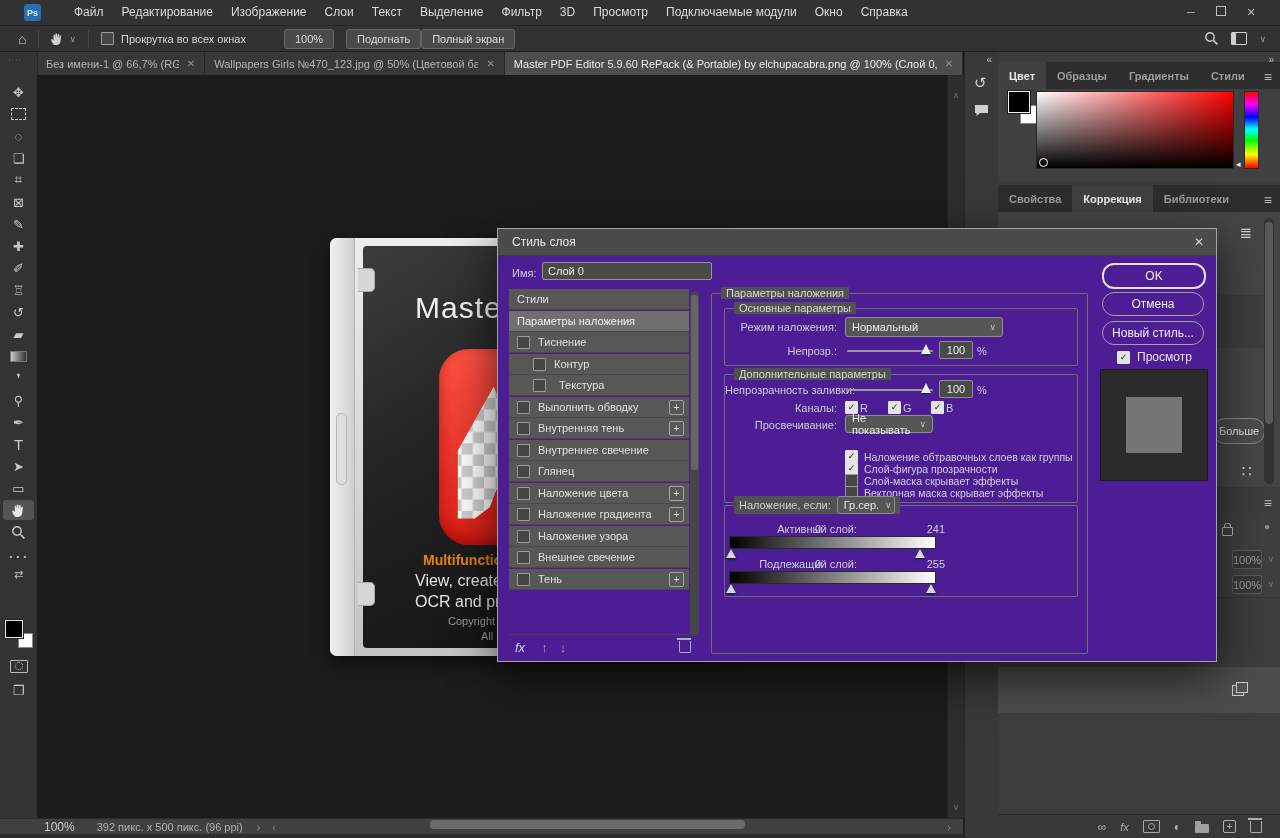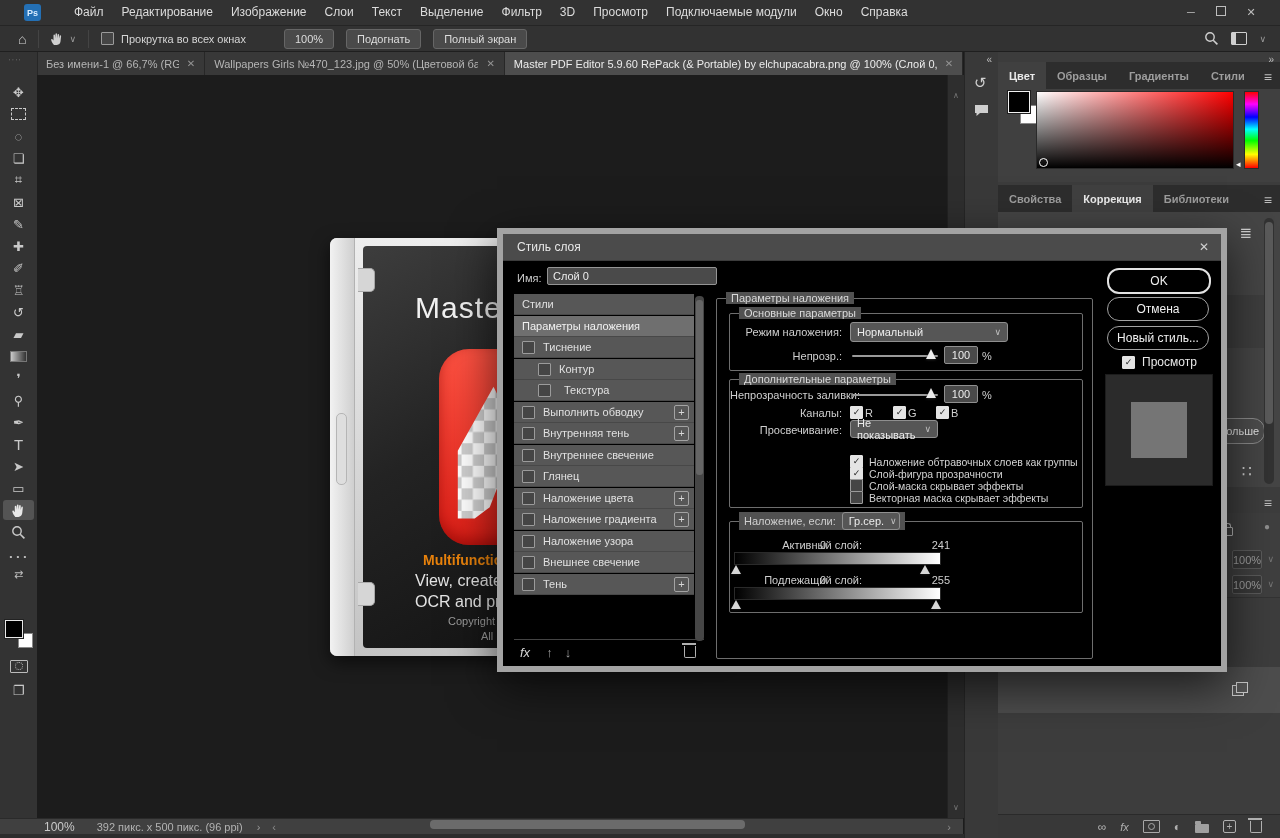--- a/index.html
+++ b/index.html
@@ -77,21 +77,21 @@
   .vbox{background:#383838;border:1px solid #5a5a5a;border-radius:2px;color:#9d9d9d;display:flex;align-items:center;justify-content:center;}
   .copyicon{position:relative;width:10px;height:9px;border:1px solid #ccc;background:#555;}
   .copyicon:after{content:"";position:absolute;left:3px;top:-4px;width:10px;height:9px;border:1px solid #ccc;background:#555;}
   .foldericon{position:relative;width:14px;height:9px;background:#a0a0a0;border-radius:1px;margin-top:3px;}
   .foldericon:before{content:"";position:absolute;left:0;top:-3px;width:6px;height:3px;background:#a0a0a0;border-radius:1px 1px 0 0;}
   .maskicon{position:relative;width:15px;height:11px;border:1px solid #a8a8a8;border-radius:1px;}
   .maskicon:before{content:"";position:absolute;left:4px;top:2px;width:5px;height:5px;border:1px solid #a8a8a8;border-radius:50%;}
   .trash{position:relative;width:10px;height:11px;border:1px solid #b0b0b0;border-top:none;border-radius:0 0 2px 2px;}
   .trash:before{content:"";position:absolute;top:-3px;left:-3px;width:14px;height:2px;background:#b0b0b0;}
   
-  .dialog{left:497px;top:228px;width:718px;height:432px;background:#000000;border:6px solid #a3a3a3;box-shadow:0 14px 44px rgba(0,0,0,.65);}
+  .dialog{left:497px;top:228px;width:718px;height:432px;background:#4c1d95;border:1px solid #a3a3a3;box-shadow:0 14px 44px rgba(0,0,0,.65);}
   .dlgtitle{position:absolute;left:0;top:0;width:718px;height:26px;background:#4b4b4b;border-bottom:1px solid #3c3c3c;display:flex;align-items:center;}
   .srow{position:absolute;left:11px;width:180px;height:21px;background:#575757;border-bottom:1px solid #484848;display:flex;align-items:center;padding:0 0 0 8px;box-sizing:border-box;color:#e0e0e0;}
   .srow.sel{background:#6f6f6f;color:#f2f2f2;}
   .plusbox{position:absolute;right:5px;width:13px;height:13px;border:1px solid #a3a3a3;border-radius:2px;display:flex;align-items:center;justify-content:center;color:#d8d8d8;font-size:11px;line-height:11px;}
   .grpbox{position:absolute;border:1px solid #6e6e6e;border-radius:2px;}
   .legend{position:absolute;top:-7px;left:9px;background:#515151;padding:0 5px;color:#dadada;font-size:11px;white-space:nowrap;}
   .lbl{position:absolute;color:#cfcfcf;text-align:right;white-space:nowrap;}
   .dd{position:absolute;background:#565656;border:1px solid #8f8f8f;border-radius:3px;color:#ececec;display:flex;align-items:center;justify-content:space-between;padding:0 6px;box-sizing:border-box;}
   .dd .chev{color:#c0c0c0;font-size:9px;margin-left:6px;}
   .numbox{position:absolute;background:#494949;border:1px solid #8f8f8f;border-radius:2px;color:#ececec;display:flex;align-items:center;justify-content:center;}
@@ -142,21 +142,21 @@
       <svg width="16" height="16" viewBox="0 0 16 16">
           <path d="M5 14C3.5 12.5 2.5 10.5 2.2 9c-.2-1 .8-1.4 1.4-.6l.9 1.2V4.2c0-1 1.4-1 1.5 0l.2 3 .3-4.1c.1-1 1.5-1 1.5 0l.1 4.1.5-3.6c.15-1 1.5-.9 1.5.1v3.8l.6-2.6c.2-.9 1.5-.7 1.4.3l-.6 5.4c-.2 1.8-1.5 3.4-3.6 3.4z" fill="#cfcfcf"></path>
         </svg>
     </span>
     <span style="margin-left:4px;color:#9c9c9c;font-size:9px;">∨</span>
     <span class="sep" style="margin:0 12px;"></span>
     <span class="cb"></span>
     <span style="margin-left:7px;color:#d5d5d5;">Прокрутка во всех окнах</span>
     <div class="obtn" style="margin-left:38px;">100%</div>
     <div class="obtn" style="margin-left:12px;">Подогнать</div>
-    <div class="obtn" style="margin-left:12px;">Полный экран</div>
+    <div class="obtn" style="">Полный экран</div>
     <div style="position:absolute;right:14px;display:flex;align-items:center;gap:12px;">
       <span>
         <svg width="15" height="15" viewBox="0 0 15 15">
             <circle cx="6" cy="6" r="4.2" fill="none" stroke="#cfcfcf" stroke-width="1.4"></circle>
             <line x1="9.2" y1="9.2" x2="13.4" y2="13.4" stroke="#cfcfcf" stroke-width="1.6"></line>
           </svg>
       </span>
       <span style="width:14px;height:11px;border:1px solid #cfcfcf;border-radius:1px;position:relative;display:inline-block;">
           <span style="position:absolute;left:0;top:0;bottom:0;width:4px;background:#cfcfcf;"></span>
         </span>
@@ -536,21 +536,21 @@
         <div style="position:absolute;left:120px;top:99px;" class="row">
           <span class="cb"></span>
           <span style="margin-left:6px;font-size:10.5px;color:#d3d3d3;">Слой-маска скрывает эффекты</span>
         </div>
         <div style="position:absolute;left:120px;top:111px;" class="row">
           <span class="cb"></span>
           <span style="margin-left:6px;font-size:10.5px;color:#d3d3d3;">Векторная маска скрывает эффекты</span>
         </div>
       </div>
 
-      <div class="grpbox" style="left:12px;top:222px;width:352px;height:90px;">
+      <div class="grpbox" style="left:12px;top:211px;width:352px;height:90px;">
         <div style="position:absolute;top:-10px;left:9px;background:#515151;padding:0 5px;display:flex;align-items:center;">
           <span style="color:#cfcfcf;">Наложение, если:</span>
           <div class="dd" style="position:relative;margin-left:6px;width:58px;height:18px;">
             <span>Гр.сер.</span>
               <span class="chev">∨</span>
           </div>
         </div>
         <span class="lbl" style="left:0;top:17px;width:132px;">Активный слой:</span>
         <span class="lbl" style="left:58px;top:17px;width:70px;text-align:center;">0</span>
         <span class="lbl" style="left:160px;top:17px;width:60px;">241</span>

